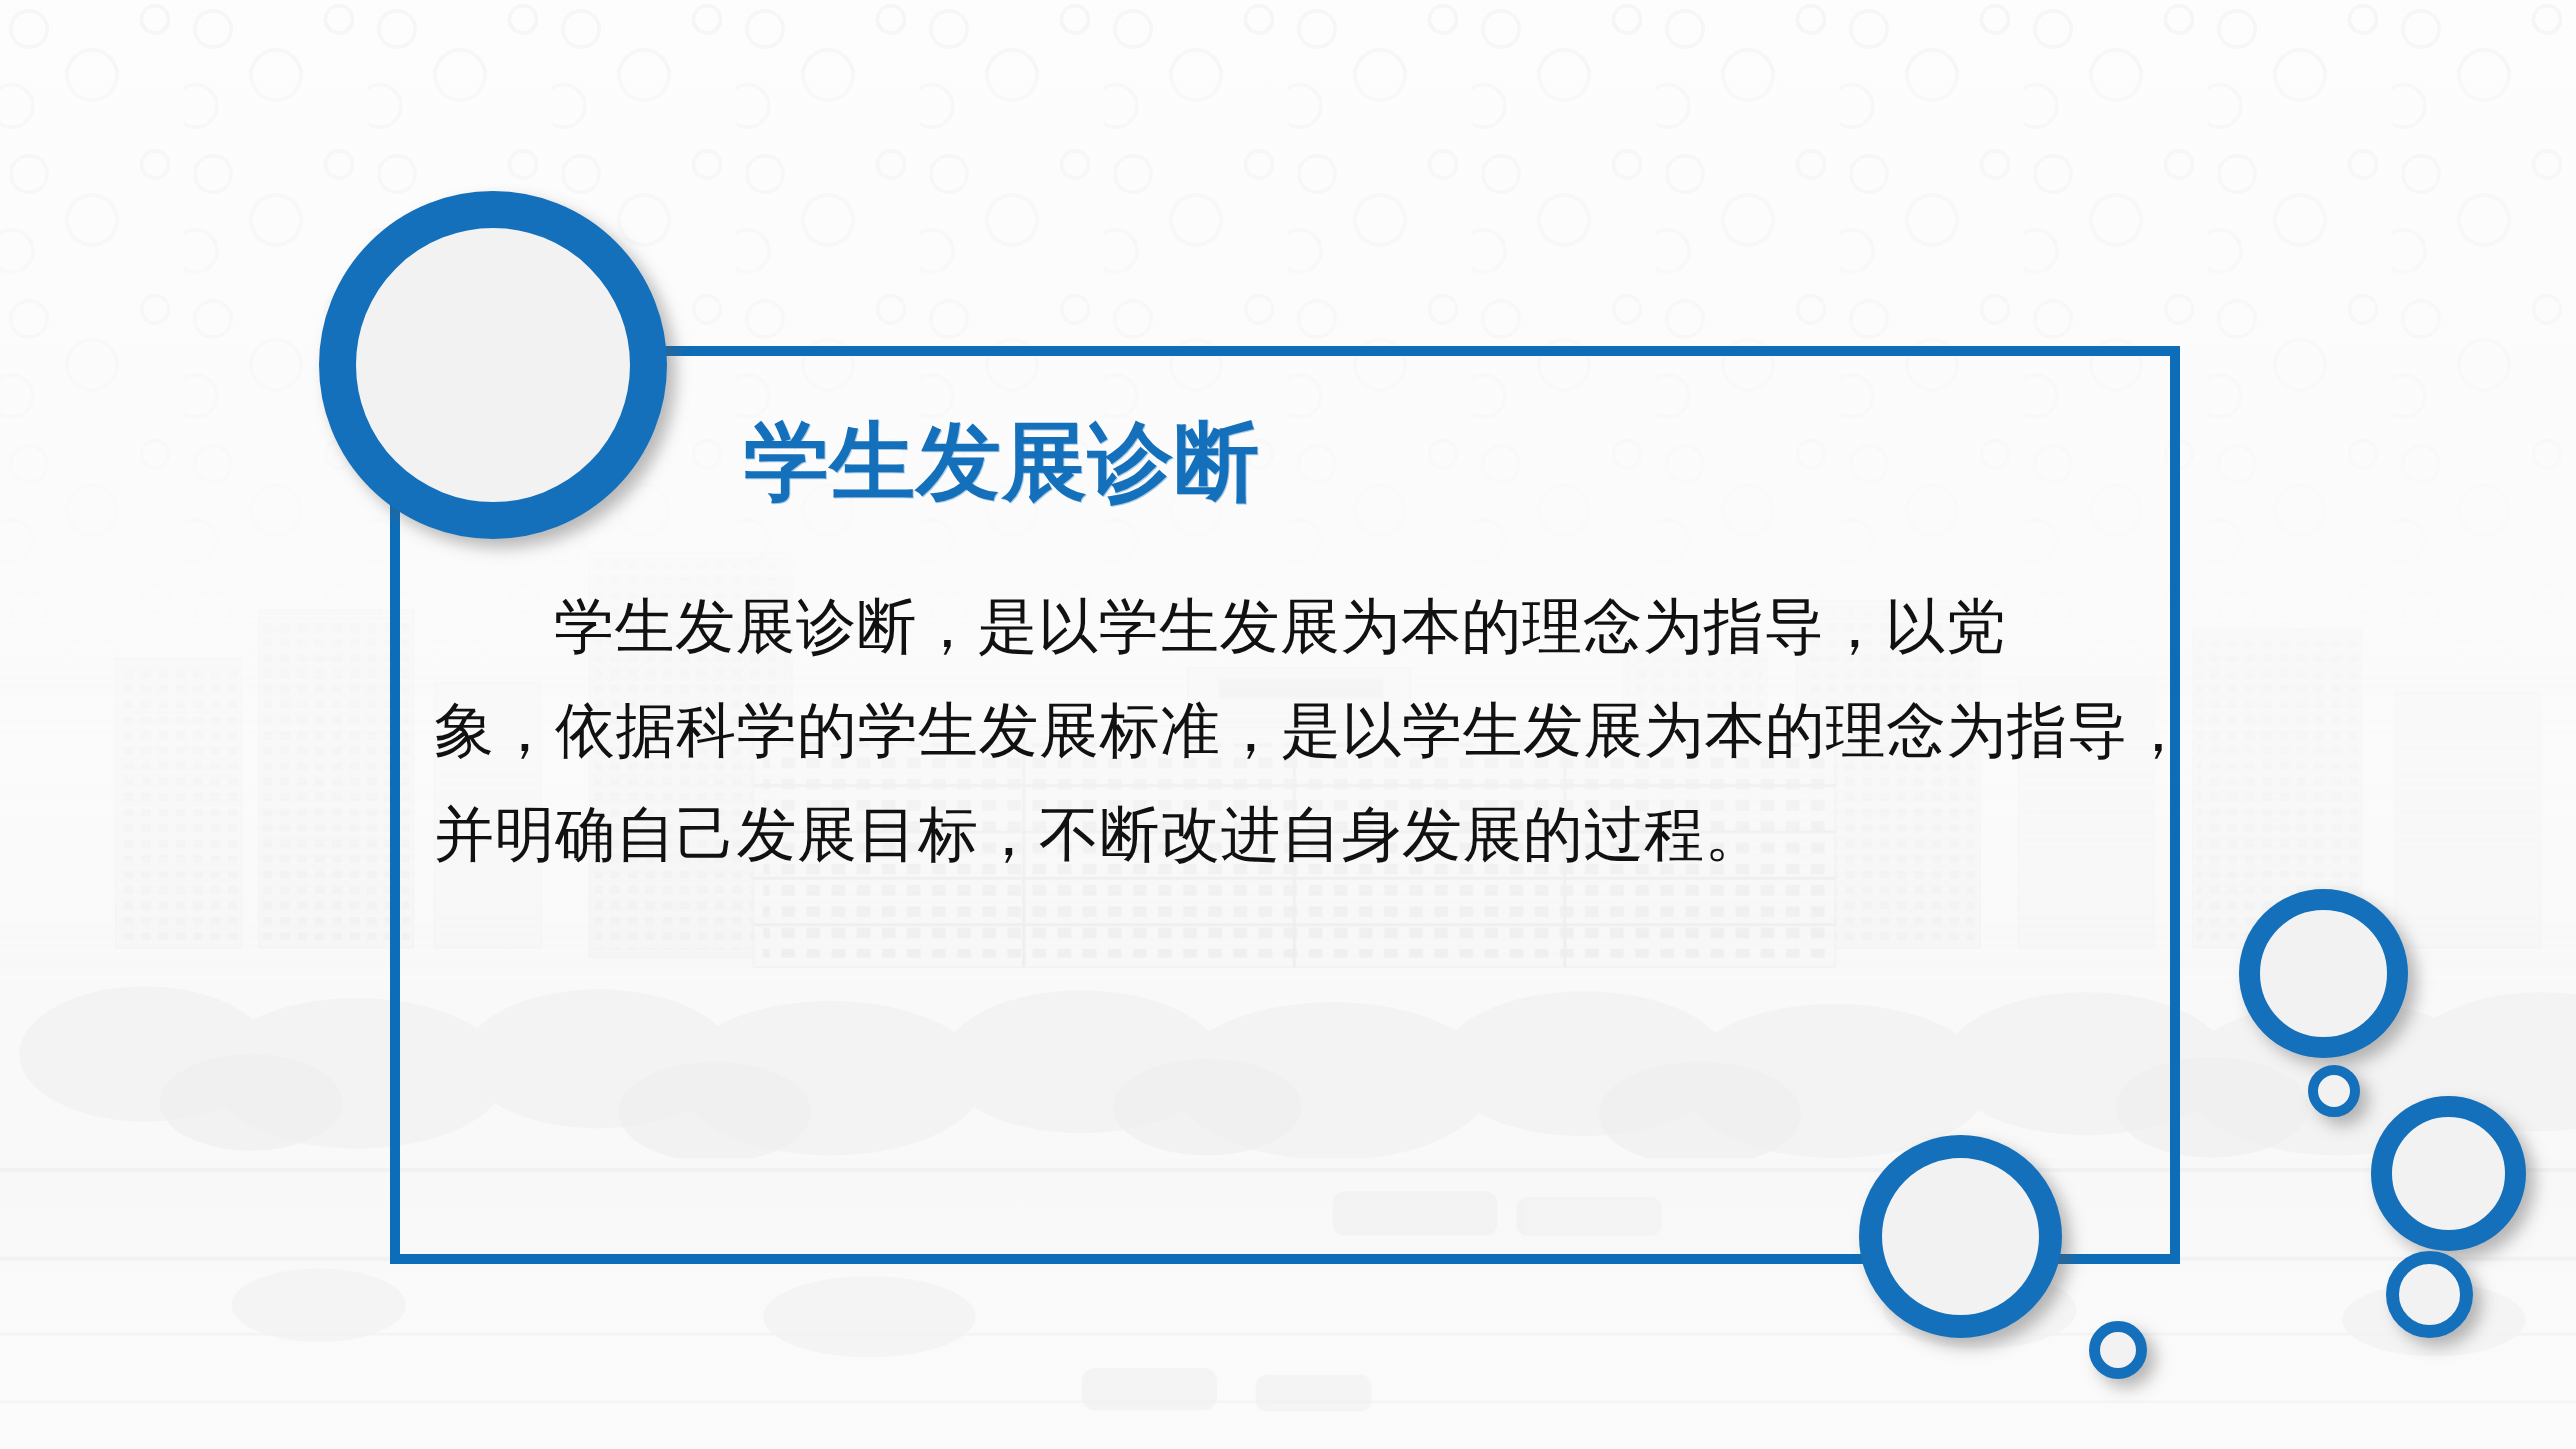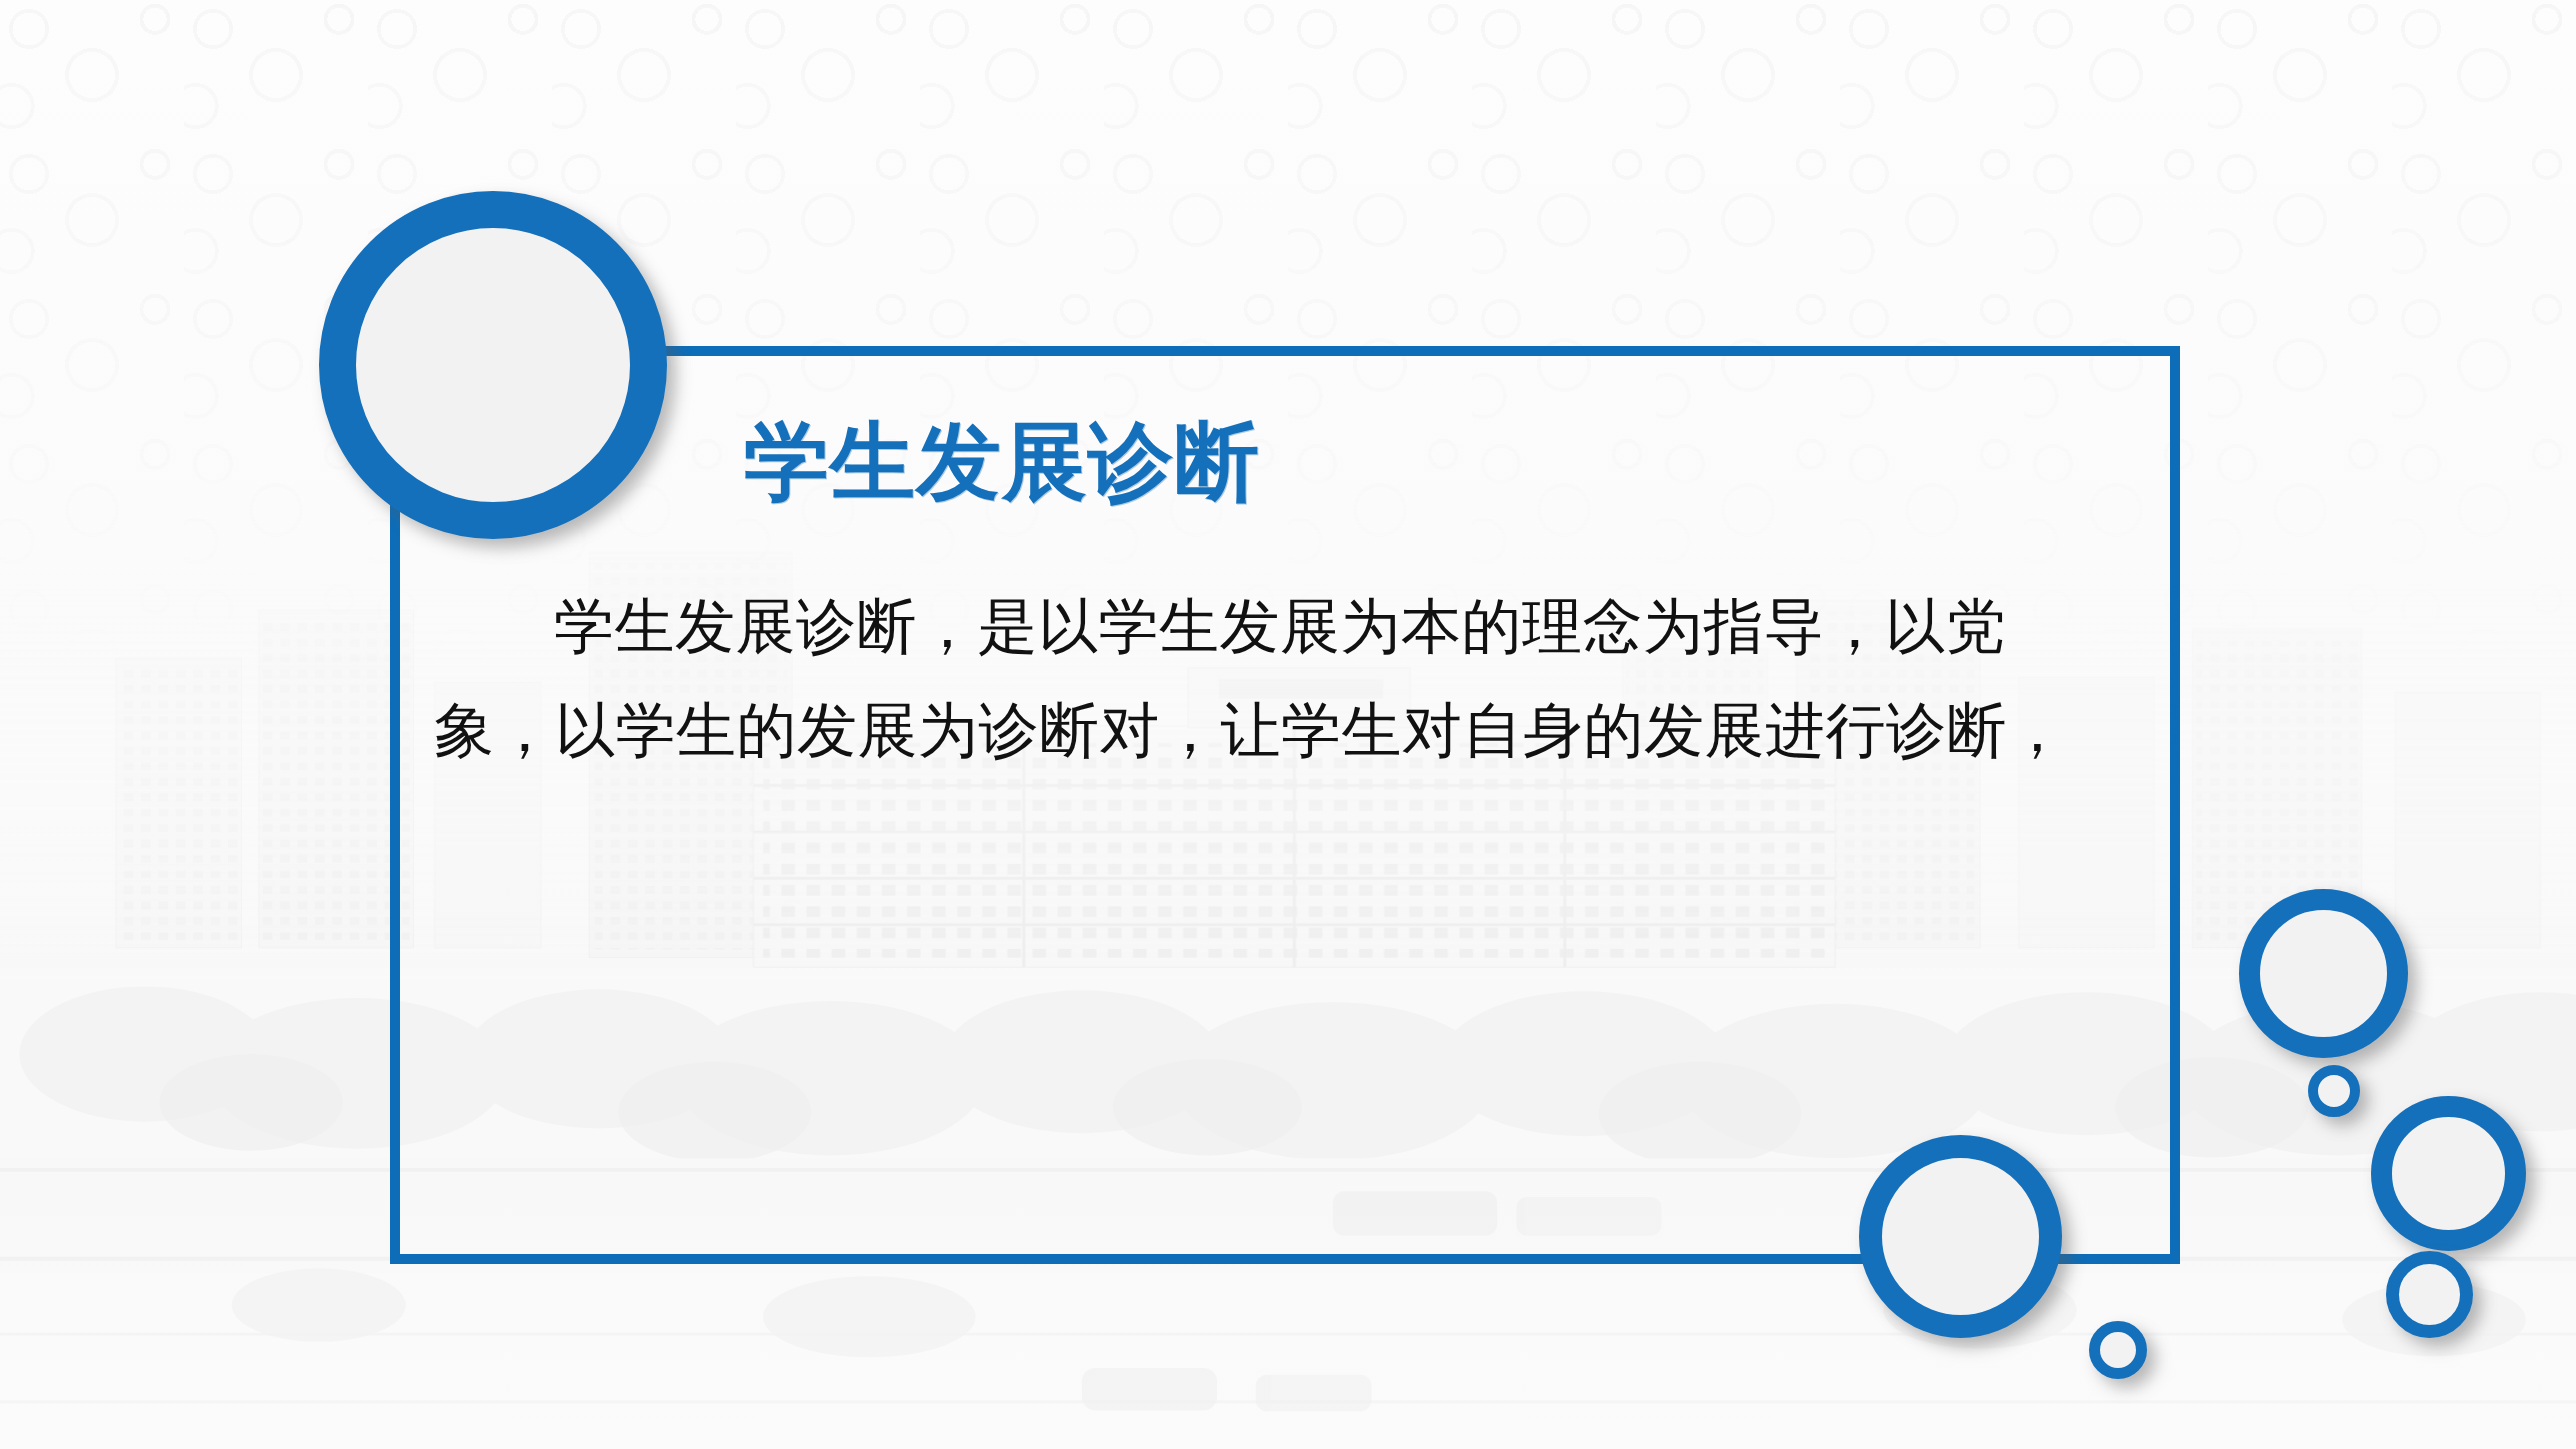--- a/index.html
+++ b/index.html
@@ -299,21 +299,22 @@
     </svg>
   </div>
 
   <div class="frame"></div>
 
   <div class="content">
     <div class="title">学生发展诊断</div>
 
     <div class="body-block">
       <div class="body-line indent">学生发展诊断，是以学生发展为本的理念为指导，以党</div>
-      <div class="body-line">象，以学生的发展为诊断对，让学生对自身的发展进行诊断，</div>
+      <div class="body-line">象，依据科学的学生发展标准，是以学生发展为本的理念为指导，</div>
+      <div class="body-line">并明确自己发展目标，不断改进自身发展的过程。</div>
     </div>
 
   </div>
 
   <div class="ring shadowed" id="ring-hero"></div>
   <div class="ring shadowed" id="ring-bottom-mid"></div>
   <div class="ring shadowed" id="ring-right-upper"></div>
   <div class="ring shadowed" id="ring-right-tiny"></div>
   <div class="ring shadowed" id="ring-right-lower"></div>
   <div class="ring shadowed" id="ring-bottom-small"></div>

